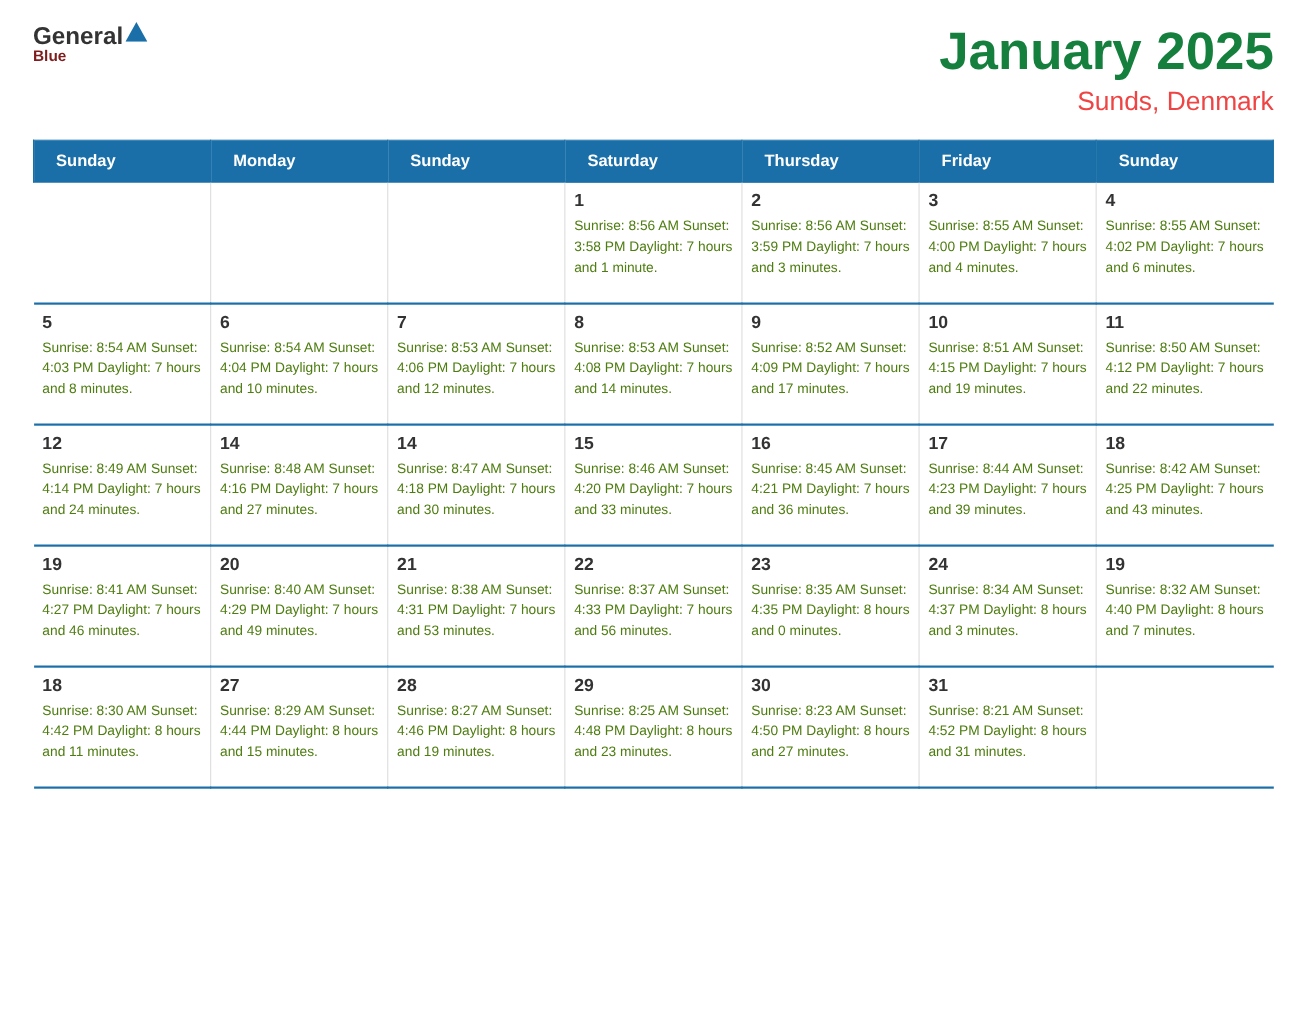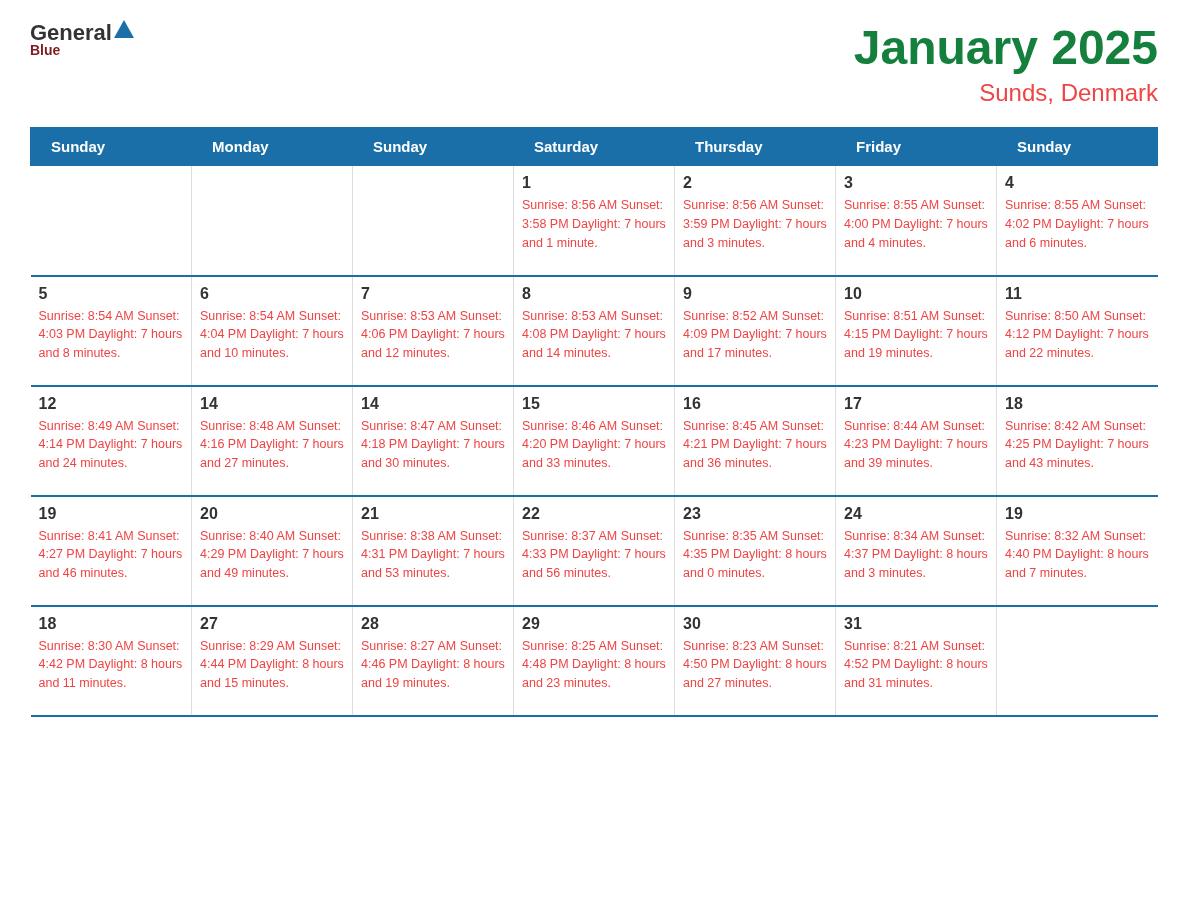--- a/index.html
+++ b/index.html
@@ -83,21 +83,21 @@
     }
     .day-number {
       font-size: 16px;
       font-weight: bold;
       color: #333;
       display: block;
       margin-bottom: 4px;
     }
     .day-detail {
       font-size: 12.5px;
-      color: #ef4444;
+      color: #4d7c0f;
       line-height: 1.5;
     }
     .empty-cell {
       background: #fff;
     }
   </style>
 </head>
 <body>
 
 <div class="header">

